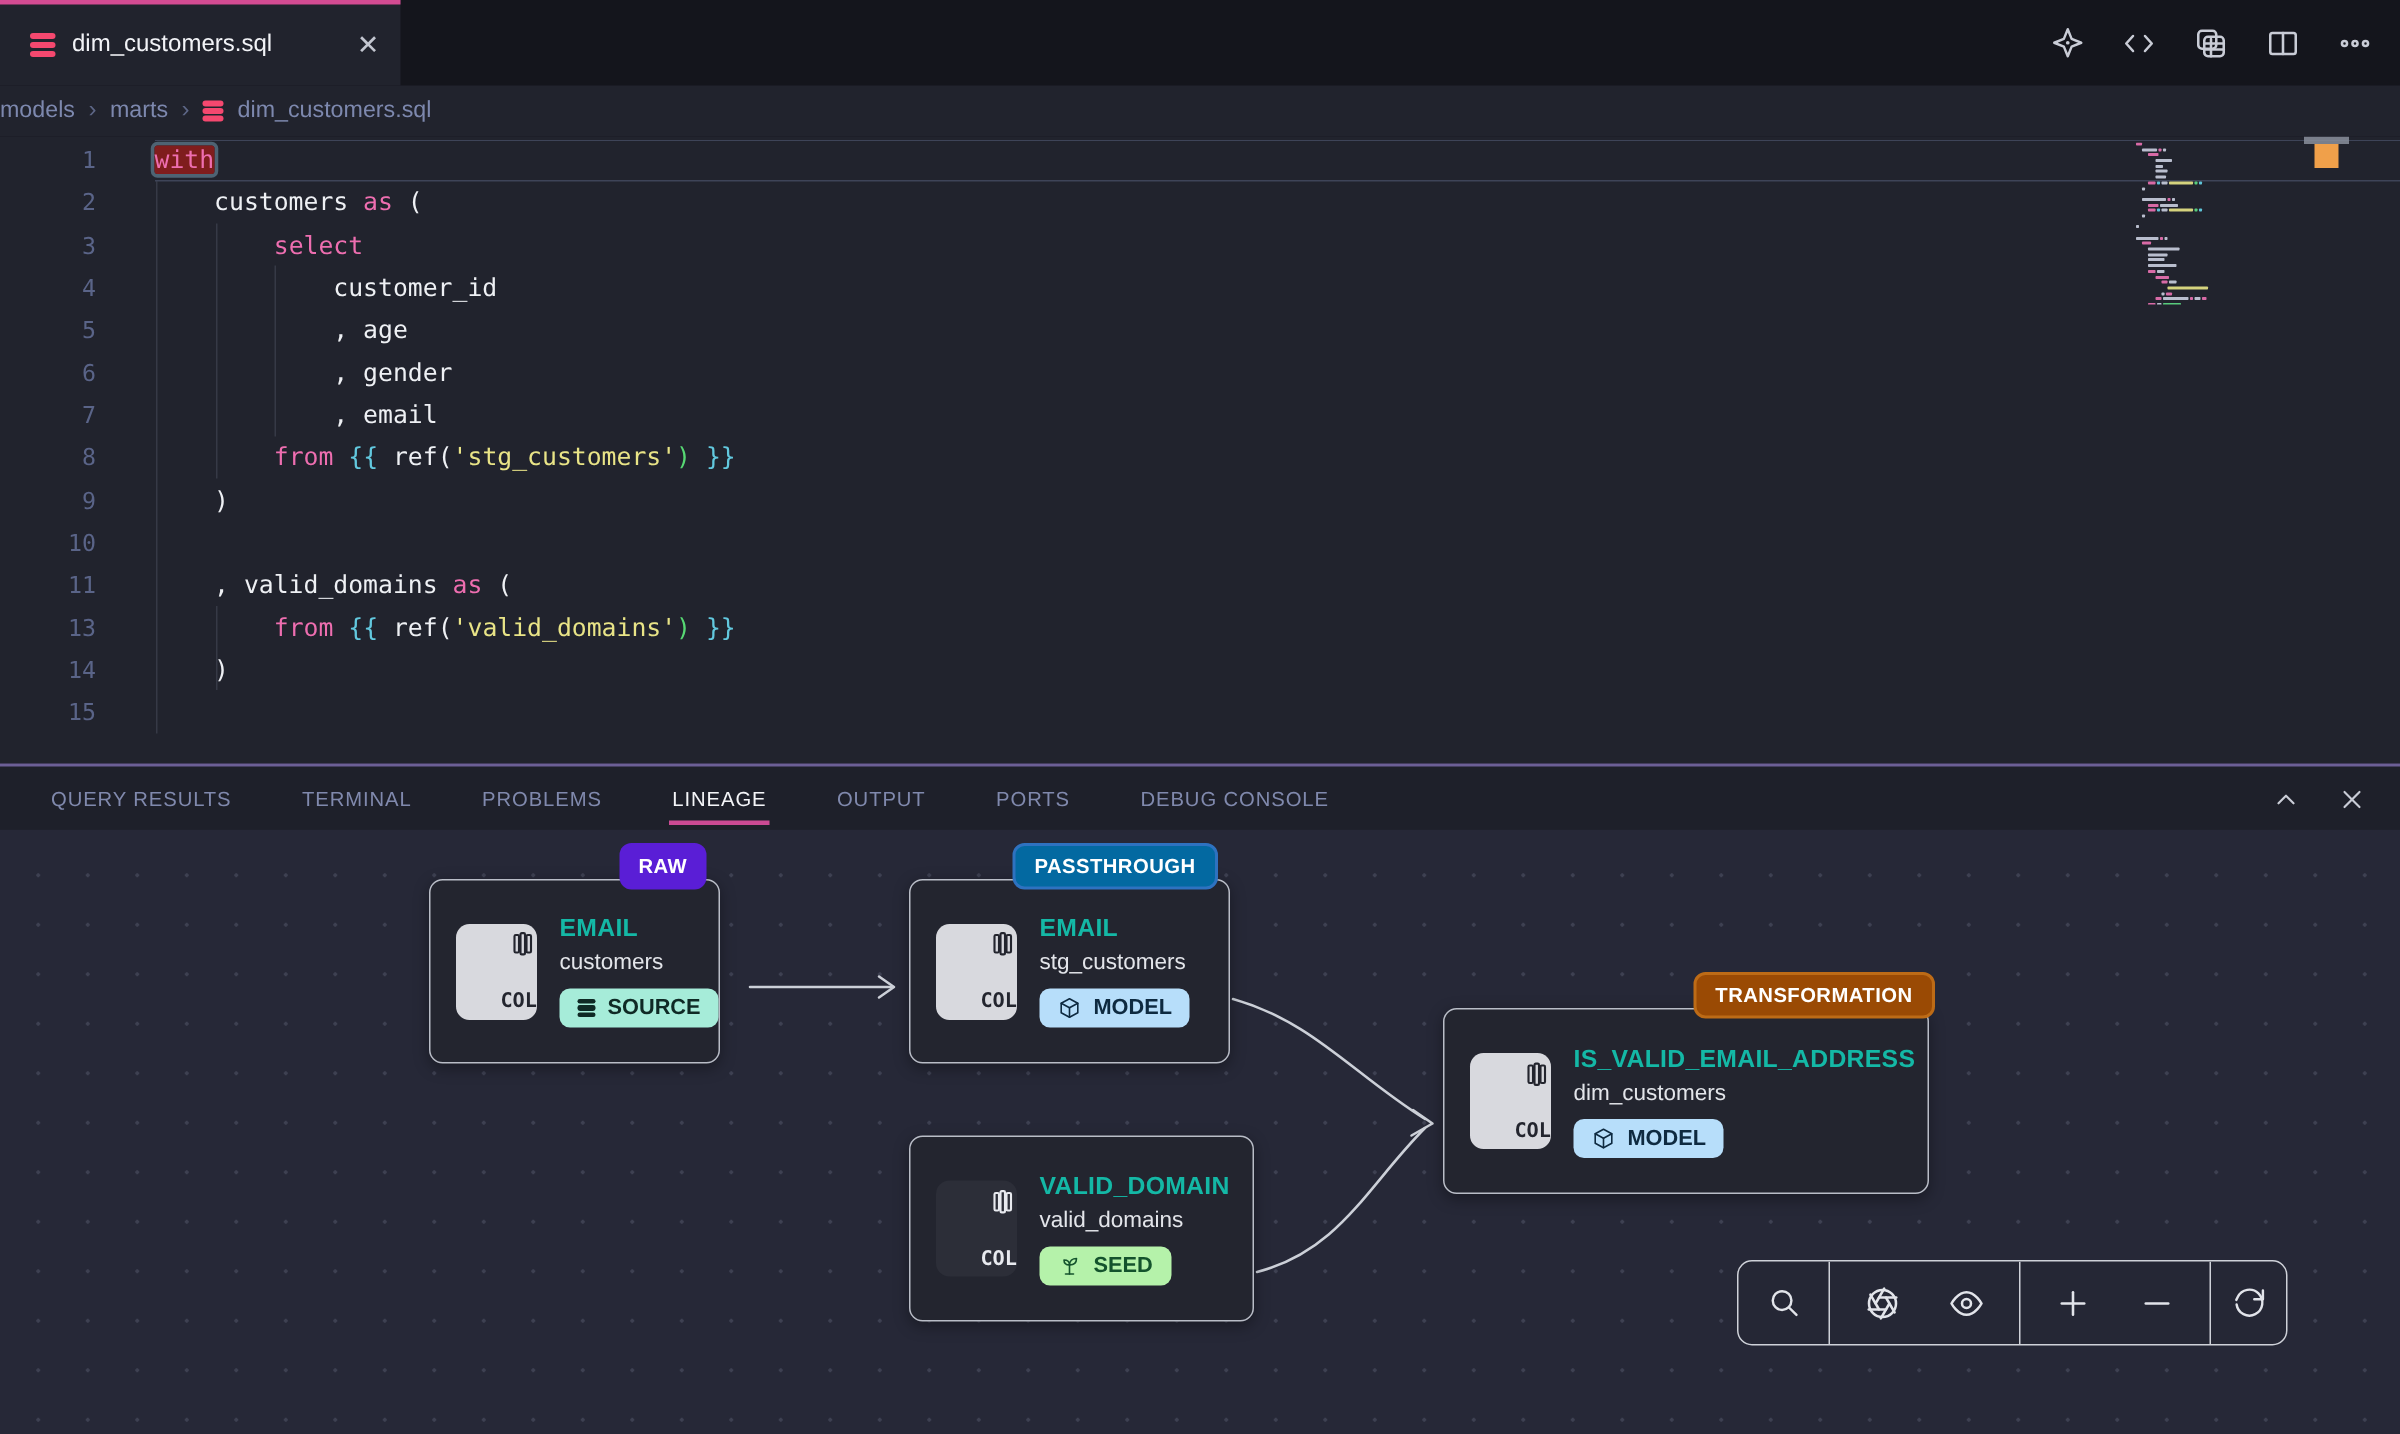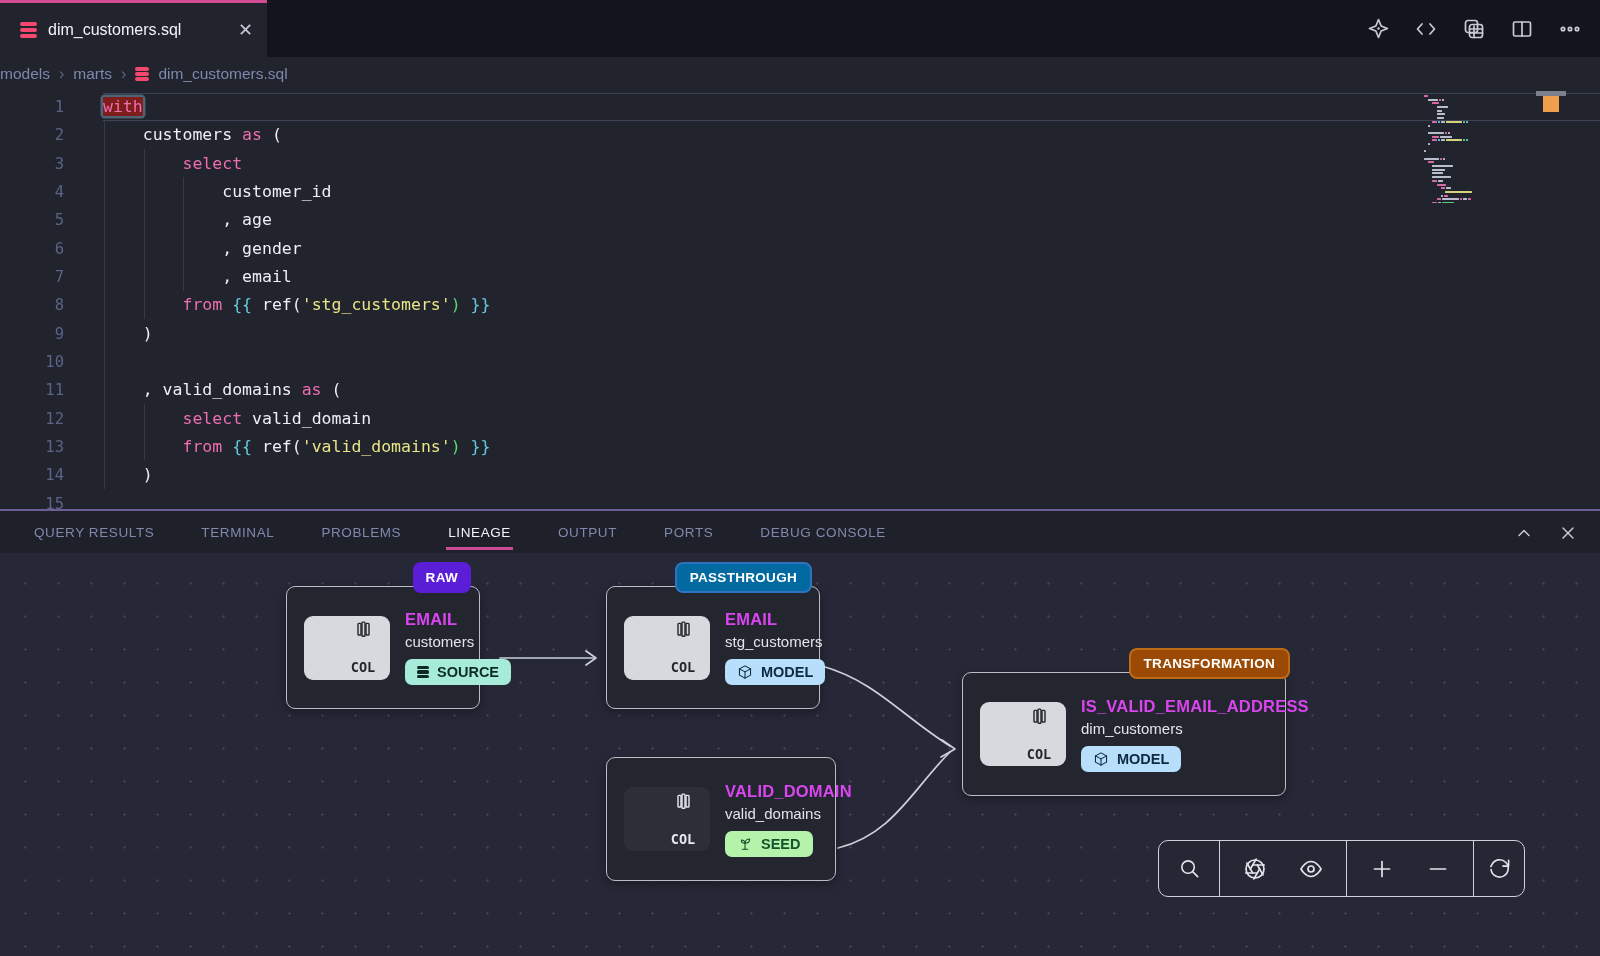--- a/index.html
+++ b/index.html
@@ -60,25 +60,25 @@
 
   
   .canvas{position:absolute;top:553px;left:0;width:1600px;height:403px;background:#262837;
           background-image:radial-gradient(#3e4152 1.1px,transparent 1.3px);background-size:33px 33px;
           background-position:9px 14px;}
   .edges{position:absolute;top:0;left:0;}
   .node{position:absolute;background:#23252f;border:1.5px solid #b9bdc7;border-radius:9px;
         box-shadow:0 3px 10px rgba(0,0,0,.35);box-sizing:border-box;cursor:pointer;}
   .node-body{display:flex;align-items:center;gap:15px;padding:15px 17px;height:100%;box-sizing:border-box;}
   .chip{width:54px;height:64px;border-radius:9px;background:#d8d9de;color:#23252e;flex:none;
-        display:flex;flex-direction:column;align-items:center;justify-content:center;gap:19px;
-        font-family:"DejaVu Sans Mono",monospace;font-size:13.5px;font-weight:700;padding-left:32px;}
+        display:flex;flex-direction:column;align-items:flex-end;justify-content:center;gap:19px;
+        font-family:"DejaVu Sans Mono",monospace;font-size:13.5px;font-weight:700;}
   .chip svg{stroke:currentColor;fill:none;stroke-width:1.7;stroke-linejoin:round;}
   .chip.dark{background:#2c2e38;color:#e8eaef;}
-  .node-title{color:#d946ef;font-size:16.5px;font-weight:700;letter-spacing:.2px;}
+  .node-title{color:#14b8a6;font-size:16.5px;font-weight:700;letter-spacing:.2px;}
   .node-sub{color:#e3e5ea;font-size:15px;margin-top:4px;}
   .type{display:inline-flex;align-items:center;gap:8px;margin-top:9px;padding:5px 12px;border-radius:7px;
         font-size:14.5px;font-weight:700;}
   .type svg{stroke:currentColor;fill:none;stroke-width:1.6;stroke-linecap:round;stroke-linejoin:round;}
   .type.source{background:#a6ecd9;color:#0f2a25;}
   .type.model{background:#b7defa;color:#0e2a40;}
   .type.seed{background:#b5f2aa;color:#14532d;}
   .minipills{display:inline-flex;flex-direction:column;gap:1px;}
   .minipills i{display:block;width:12px;height:3.2px;border-radius:1.6px;background:currentColor;}
   .badge{position:absolute;top:-25px;height:31px;display:flex;align-items:center;padding:0 13px;
@@ -205,24 +205,20 @@
         </div>
         <div class="cl">
           <span class="ln">10</span>
           <span class="code"></span>
         </div>
         <div class="cl">
           <span class="ln">11</span>
           <span class="code"><span class="tk-id">    , valid_domains </span><span class="tk-kw">as</span><span class="tk-id"> (</span></span>
         </div>
         <div class="cl">
-          <span class="ln">12</span>
-          <span class="code"><span class="tk-id">        </span><span class="tk-kw">select</span><span class="tk-id"> valid_domain</span></span>
-        </div>
-        <div class="cl">
           <span class="ln">13</span>
           <span class="code"><span class="tk-id">        </span><span class="tk-kw">from</span><span class="tk-id"> </span><span class="tk-br">{{</span><span class="tk-id"> ref(</span><span class="tk-str">'valid_domains'</span><span class="tk-grn">)</span><span class="tk-id"> </span><span class="tk-br">}}</span></span>
         </div>
         <div class="cl">
           <span class="ln">14</span>
           <span class="code"><span class="tk-id">    )</span></span>
         </div>
         <div class="cl">
           <span class="ln">15</span>
           <span class="code"></span>

